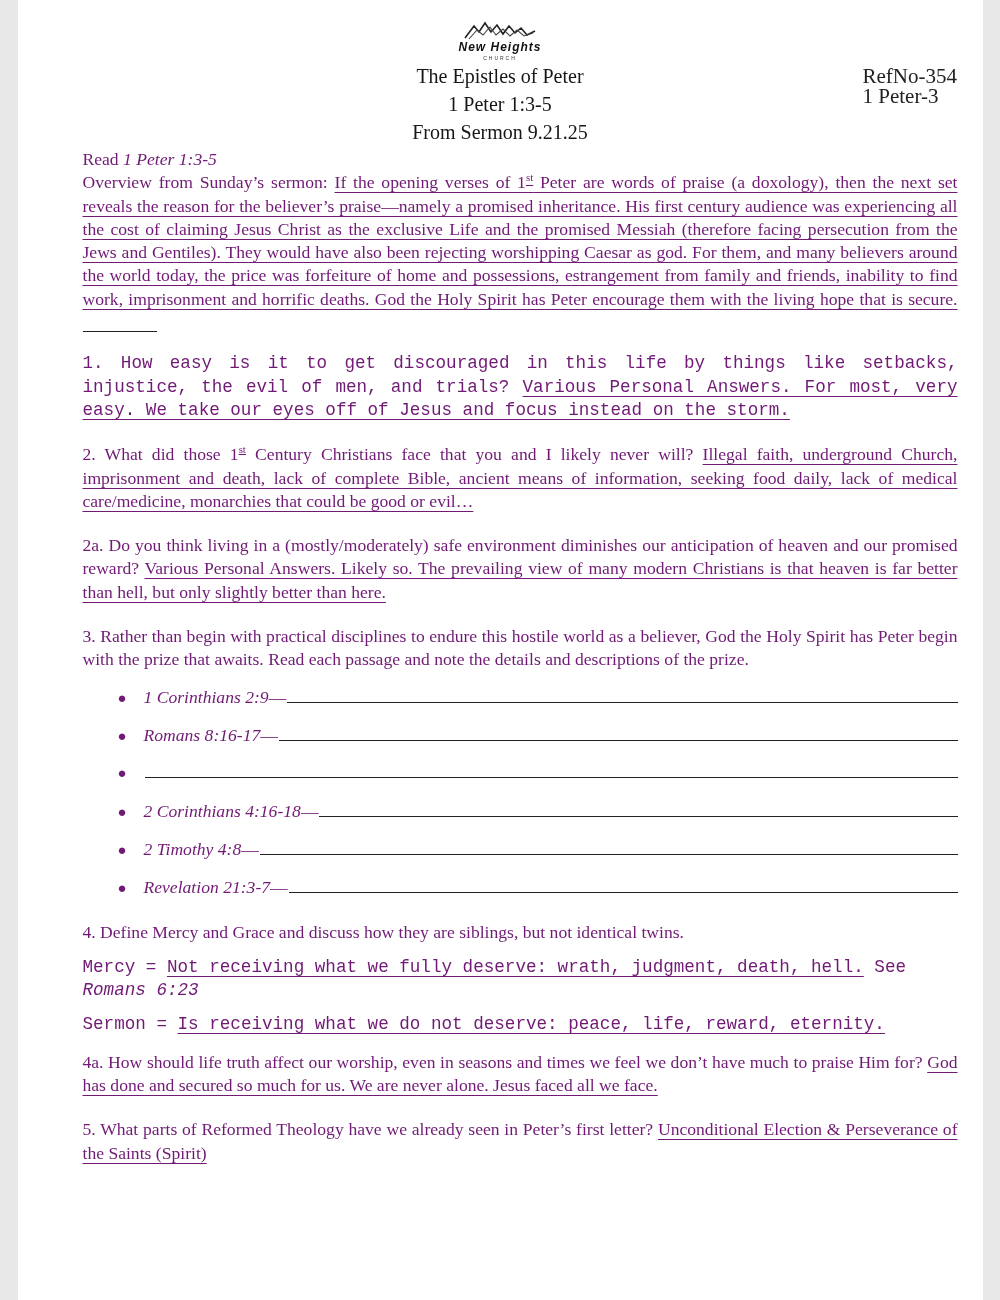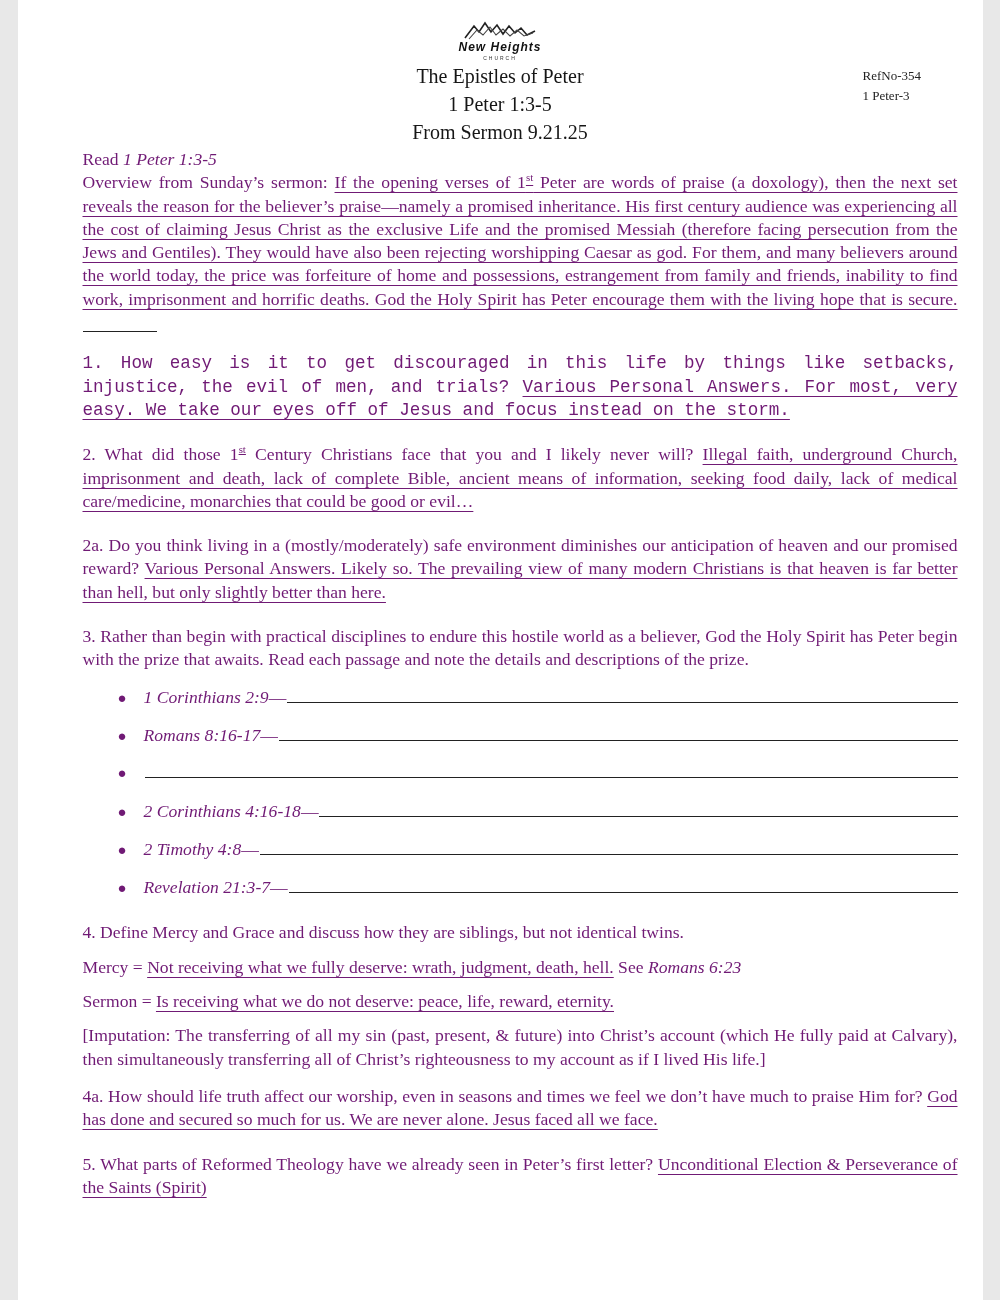--- a/index.html
+++ b/index.html
@@ -10,30 +10,30 @@
   }
   
   .hdr-logo{position:absolute;top:20px;left:0;right:0;text-align:center;}
   .logo-mark{display:block;margin:0 auto;}
   .logo-text{display:block;font-family:"Liberation Sans","DejaVu Sans",sans-serif;
     font-weight:bold;font-style:italic;font-size:12px;letter-spacing:1px;color:#111;}
   .logo-sub{display:block;font-family:"Liberation Sans",sans-serif;font-size:5px;
     letter-spacing:2px;color:#333;margin-top:1px;}
   .hdr-title{position:absolute;top:62px;left:0;right:0;text-align:center;
     font-size:20px;line-height:28px;color:#161616;}
-  .hdr-ref{position:absolute;top:66px;left:845px;width:130px;font-size:13px;
+  .hdr-ref{position:absolute;top:66px;left:845px;width:130px;font-size:21px;
     line-height:20px;color:#222;}
   
   .doc{position:absolute;top:148px;left:65px;width:875px;font-size:17.6px;
     line-height:23.3px;color:#701a75;}
   .block{margin:0;}
   .para{text-align:justify;}
   .al-left{text-align:left;}
   .sp-none{margin-top:0;}
-  .sp-s{margin-top:11px;}
+  .sp-s{margin-top:11px;font-family:Liberation Mono, monospace;}
   .sp-m{margin-top:14px;}
   .sp-l{margin-top:21px;}
   .sp-xl{margin-top:18px;font-family:Liberation Mono, monospace;}
   .it{font-style:italic;}
   .un{text-decoration:underline;text-underline-offset:3.5px;text-decoration-thickness:1.4px;}
   sup.sp{font-size:62%;line-height:0;text-decoration:underline;}
   .fill-inline{display:inline-block;width:74px;height:4px;border-bottom:1.4px solid #222;
     vertical-align:-3.5px;}
   
   .bullet{display:flex;align-items:baseline;padding-left:35px;}
@@ -98,18 +98,17 @@
         <span class="bfill"></span>
       </div>
       <div class="block sp-m bullet">
         <span class="marker">●</span>
         <span class="btxt"><span class="it ">Revelation 21:3-7</span><span class="">—</span></span>
         <span class="bfill"></span>
       </div>
       <div class="block sp-l para al-left"><span class="">4. Define Mercy and Grace and discuss how they are siblings, but not identical twins.</span></div>
       <div class="block sp-s para al-left"><span class="">Mercy = </span><span class="un">Not receiving what we fully deserve: wrath, judgment, death, hell.</span><span class=""> See </span><span class="it ">Romans 6:23</span></div>
       <div class="block sp-s para al-left"><span class="">Sermon = </span><span class="un">Is receiving what we do not deserve: peace, life, reward, eternity.</span></div>
-      <div class="block sp-s para"><span class="">[Imputation: The transferring of all my sin (past, present, &amp; future) into Christ’s account (which He fully paid at Calvary), then simultaneously transferring all of Christ’s righteousness to my account as if I lived His life.]</span></div>
       <div class="block sp-m para"><span class="">4a. How should life truth affect our worship, even in seasons and times we feel we don’t have much to praise Him for? </span><span class="un">God has done and secured so much for us. We are never alone. Jesus faced all we face.</span></div>
       <div class="block sp-l para"><span class="">5. What parts of Reformed Theology have we already seen in Peter’s first letter?  </span><span class="un">Unconditional Election &amp; Perseverance of the Saints (Spirit)</span></div>
     </div>
 
 </div>
 
 </body></html>

